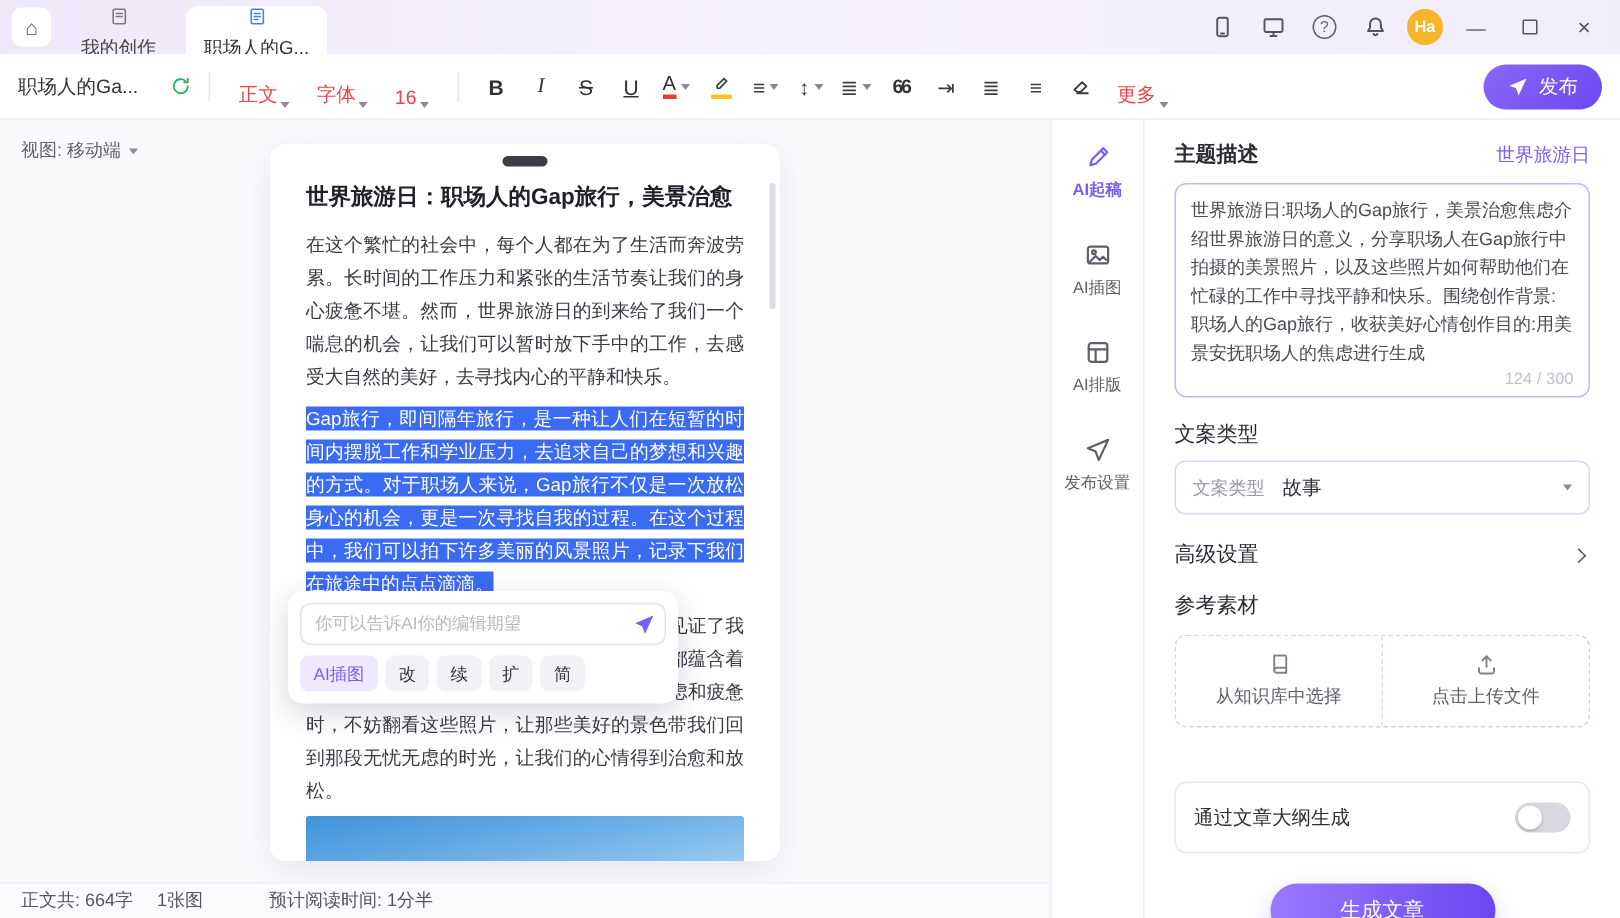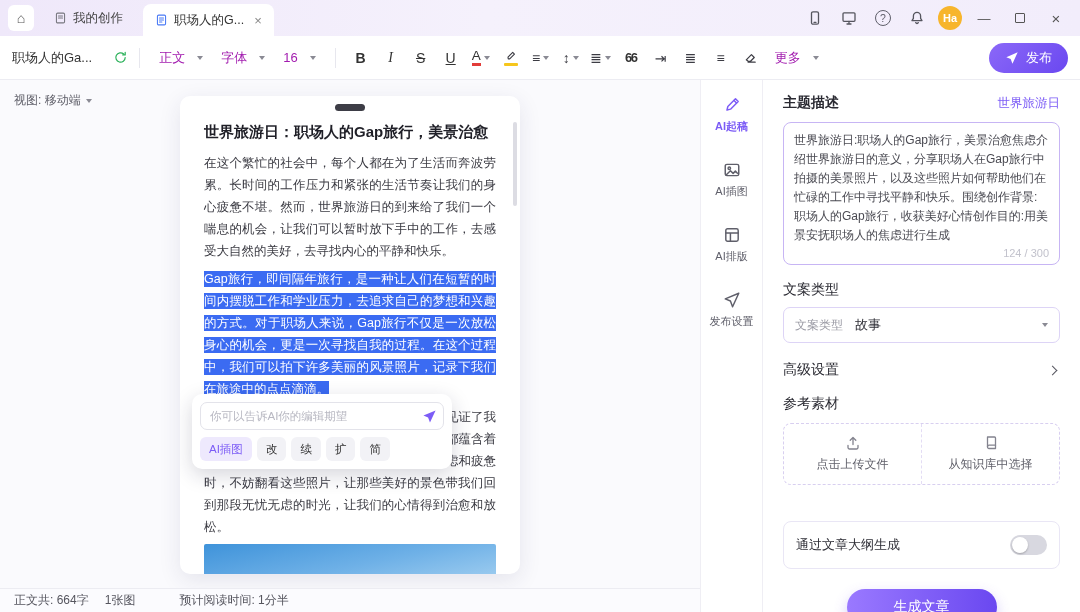--- a/index.html
+++ b/index.html
@@ -6,41 +6,41 @@
   html,body { width:1080px; height:612px; overflow:hidden; }
   body { font-family:"Liberation Sans","DejaVu Sans",sans-serif; font-size:13px; color:#333; background:#fff; }
   .app { display:flex; flex-direction:column; height:100%; }
 
   
   .titlebar { height:36px; flex:0 0 auto; background:linear-gradient(90deg,#efe8fa,#f5f1fc 45%,#f2edfb);
               display:flex; align-items:center; padding:0 10px 0 8px; gap:8px; }
   .home-btn { width:26px; height:26px; border-radius:6px; background:#fff; display:flex; align-items:center;
               justify-content:center; font-size:14px; color:#555; cursor:pointer; }
   .tb-tab { display:flex; align-items:center; gap:6px; height:28px; padding:0 12px; border-radius:6px;
-            font-size:12.5px; color:#444; cursor:pointer; white-space:nowrap; }
+            font-size:12.5px; color:#444; cursor:pointer; white-space:nowrap;flex-direction:column; }
   .tb-tab.active { background:#fff; height:32px; align-self:flex-end; border-radius:8px 8px 0 0; color:#333; }
   .tab-close { margin-left:4px; color:#888; font-size:13px; }
   .doc-ic { flex:0 0 auto; }
   .tb-right { margin-left:auto; display:flex; align-items:center; gap:8px; }
   .tb-icon { width:26px; height:26px; display:flex; align-items:center; justify-content:center; color:#555; cursor:pointer; }
   .help-circle { width:16px; height:16px; border:1.3px solid #5f5f6a; border-radius:50%; font-size:10.5px;
                  display:flex; align-items:center; justify-content:center; color:#5f5f6a; }
   .avatar { width:24px; height:24px; border-radius:50%; background:#f7b52c; color:#fff; font-size:11px;
             font-weight:bold; display:flex; align-items:center; justify-content:center; cursor:pointer; }
   .win-btn { width:28px; height:26px; display:flex; align-items:center; justify-content:center; color:#555;
              font-size:13px; cursor:pointer; }
   .max-box { width:10px; height:10px; border:1.3px solid #555; border-radius:1px; }
 
   
   .toolbar { height:44px; flex:0 0 auto; background:#fff; border-bottom:1px solid #ececf2; display:flex;
              align-items:center; padding:0 12px; gap:2px; }
   .tb-doc-title { font-size:13px; color:#333; white-space:nowrap; margin-right:19px; }
   .vsep { width:1px; height:20px; background:#e7e7ee; margin:0 9px; flex:0 0 auto; }
-  .tool-select { display:flex; align-items:center; gap:12px; padding:0 8px; height:28px; border-radius:4px;
-                 color:#a21caf; font-size:13px; cursor:pointer; white-space:nowrap; }
+  .tool-select { display:flex; align-items:flex-end; gap:2px; padding:0 8px; height:28px; border-radius:4px;
+                 color:#ef4444; font-size:13px; cursor:pointer; white-space:nowrap; }
   .tool-btn { min-width:28px; height:28px; display:flex; flex-direction:column; align-items:center;
               justify-content:center; border-radius:4px; color:#333; font-size:14px; cursor:pointer; padding:0 3px; }
   .tool-btn.row { flex-direction:row; gap:3px; }
   .b { font-weight:bold; }
   .i { font-style:italic; font-family:"Liberation Serif","DejaVu Serif",serif; }
   .s { text-decoration:line-through; }
   .u { text-decoration:underline; }
   .fc { line-height:1; border-bottom:3px solid #e23c39; padding-bottom:1px; font-size:13.5px; }
   .pen-bar { width:14px; height:3px; background:#f6c61c; margin-top:2px; border-radius:1px; }
   .caret { width:0; height:0; border-left:3.5px solid transparent; border-right:3.5px solid transparent;
@@ -366,32 +366,32 @@
 
       <div class="adv-row">
         <span class="sec-label" style="margin-top:0">高级设置</span>
         <span class="chev-right"></span>
       </div>
 
       <div class="sec-label">参考素材</div>
       <div class="ref-box">
         <div class="ref-half">
           <svg class="ic" width="16" height="16" viewBox="0 0 16 16">
+              <path d="M4.5 2h7a1 1 0 0 1 1 1v10.5H6A1.5 1.5 0 0 1 4.5 12V2z"></path>
+              <path d="M4.5 11.7A1.5 1.5 0 0 1 6 10.2h6.5"></path>
+            </svg>
+          <span>从知识库中选择</span>
+        </div>
+        <div class="ref-half">
+          <svg class="ic" width="16" height="16" viewBox="0 0 16 16">
               <path d="M8 9.5V2.8M5.2 5.3L8 2.5l2.8 2.8"></path>
               <path d="M3 10.5v2A1.5 1.5 0 0 0 4.5 14h7a1.5 1.5 0 0 0 1.5-1.5v-2"></path>
             </svg>
           <span>点击上传文件</span>
         </div>
-        <div class="ref-half">
-          <svg class="ic" width="16" height="16" viewBox="0 0 16 16">
-              <path d="M4.5 2h7a1 1 0 0 1 1 1v10.5H6A1.5 1.5 0 0 1 4.5 12V2z"></path>
-              <path d="M4.5 11.7A1.5 1.5 0 0 1 6 10.2h6.5"></path>
-            </svg>
-          <span>从知识库中选择</span>
-        </div>
       </div>
 
       <div class="outline-row">
         <span>通过文章大纲生成</span>
         <div class="toggle"></div>
       </div>
 
       <div class="generate-btn">生成文章</div>
 
     </div>

